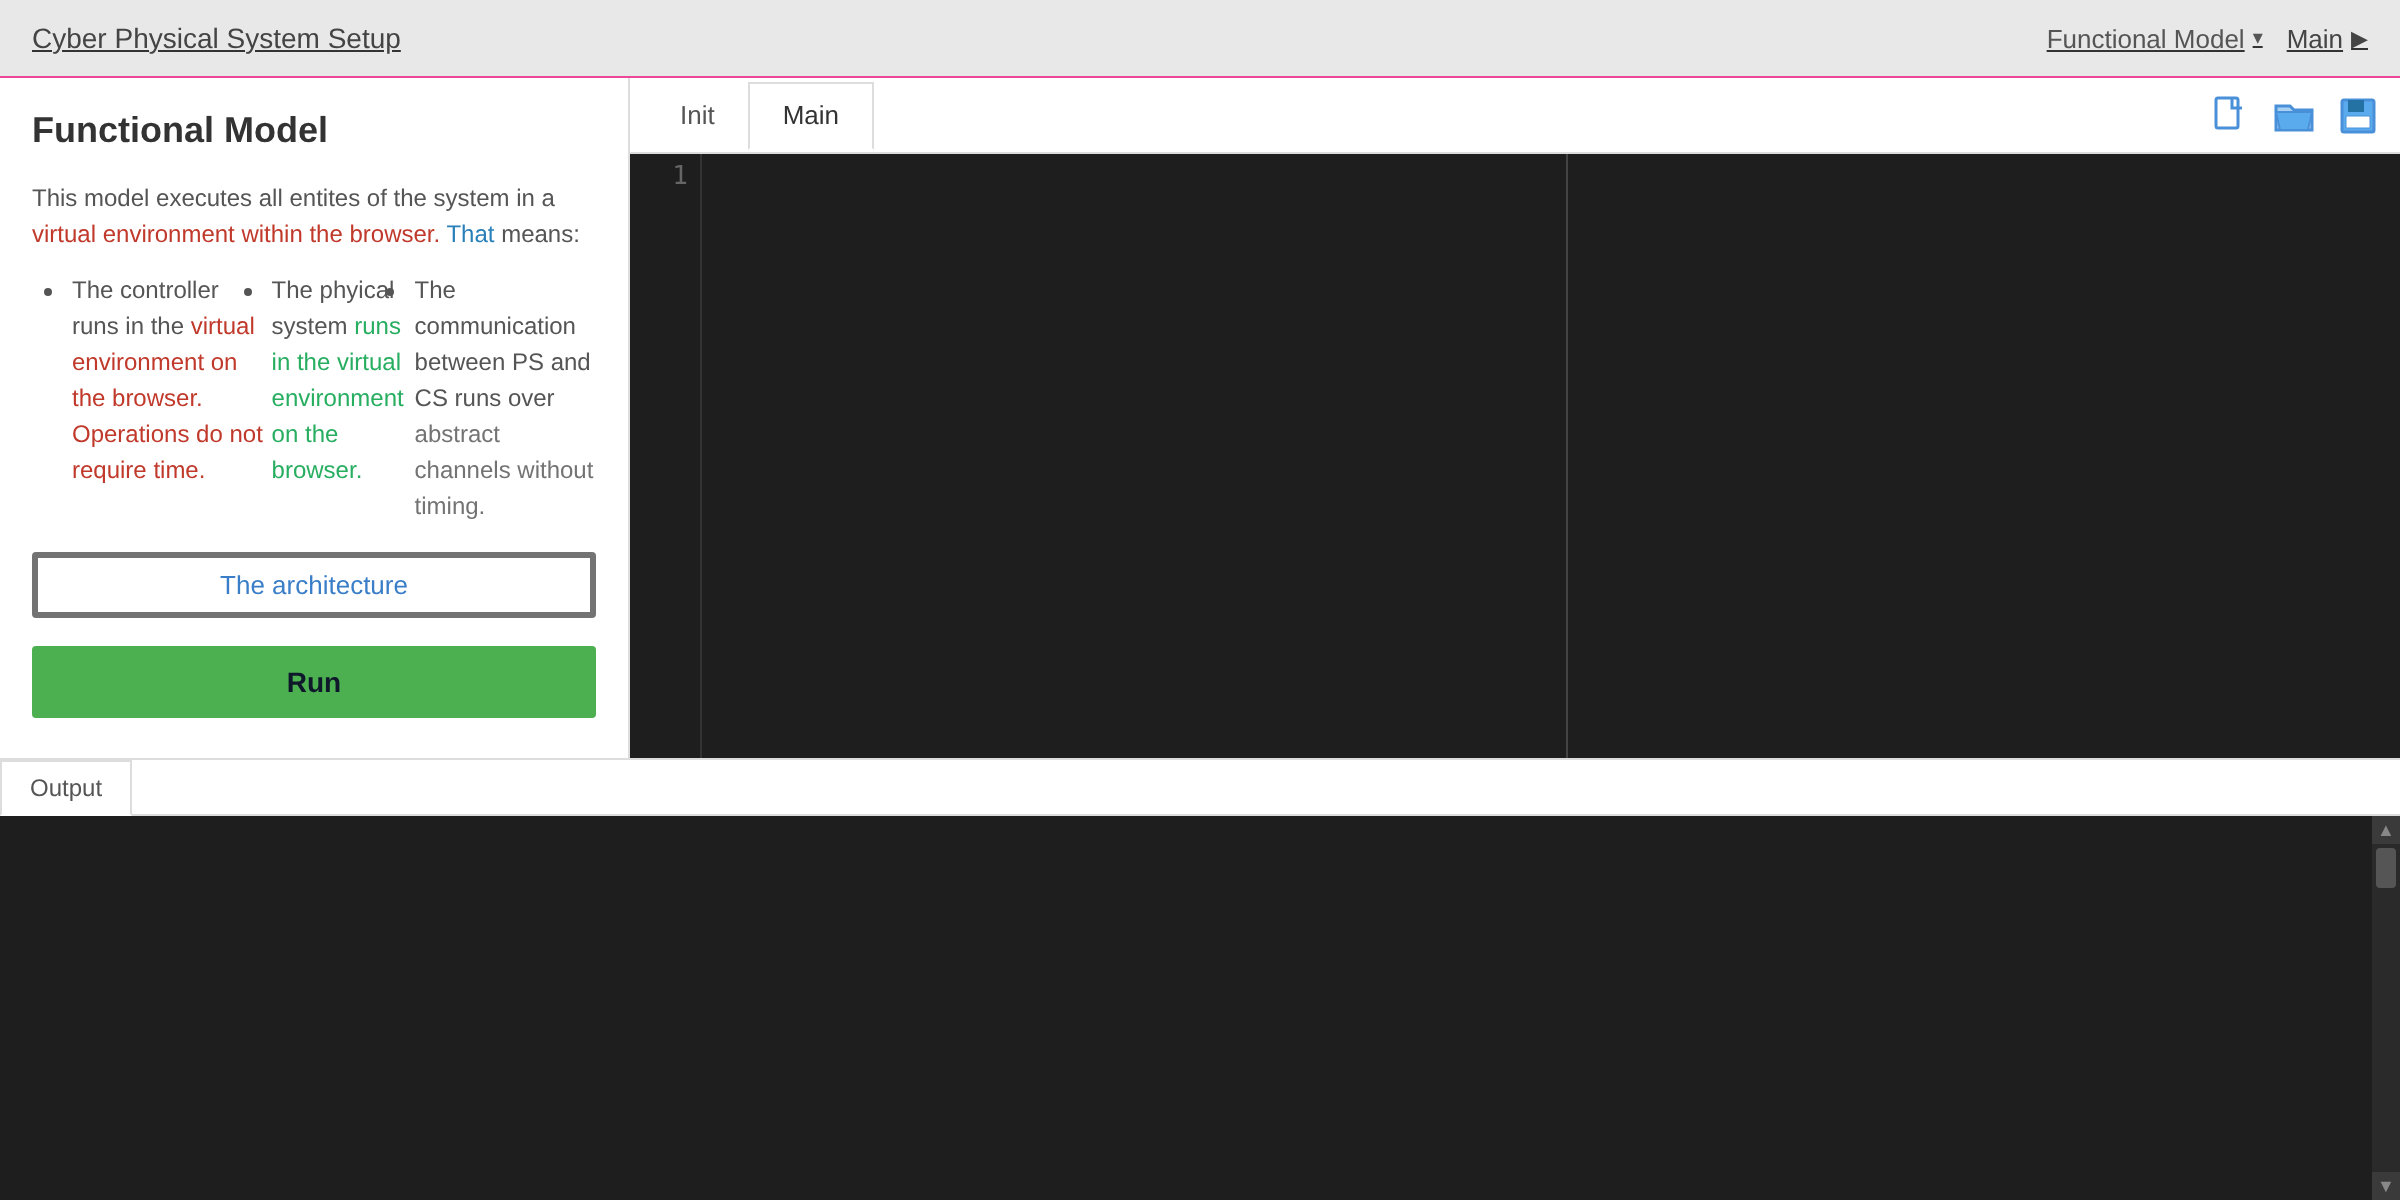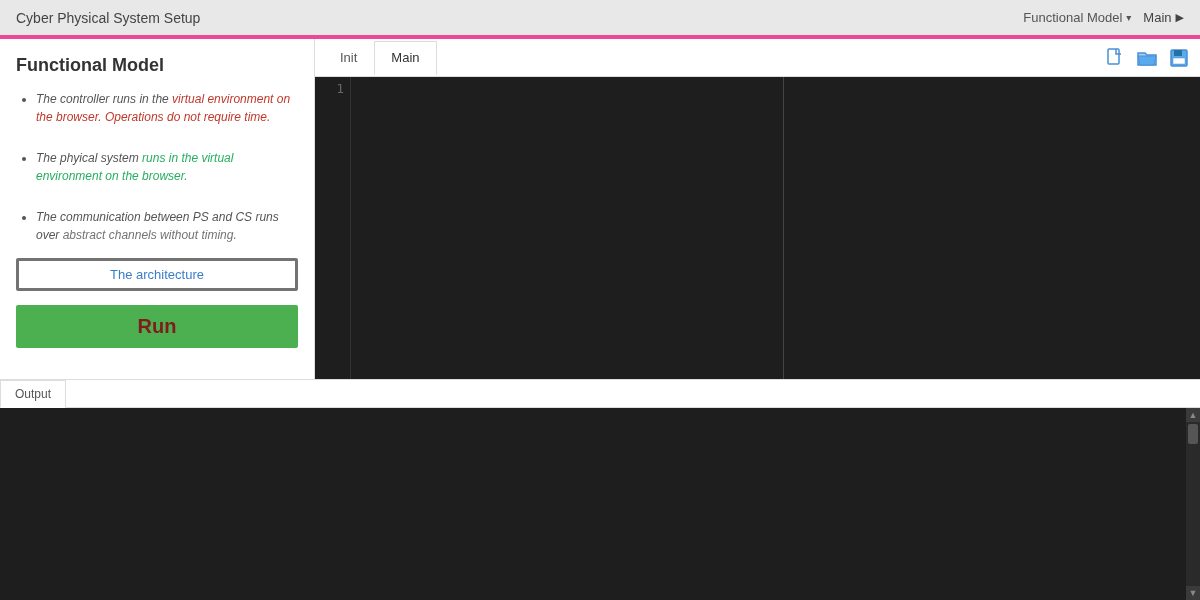--- a/index.html
+++ b/index.html
@@ -1,26 +1,27 @@
 <!DOCTYPE html>
 <html><head>
   <meta charset="utf-8">
   <style>
     * { box-sizing: border-box; margin: 0; padding: 0; }
     body { font-family: Arial, sans-serif; font-size: 13px; background: #f5f5f5; color: #333; height: 600px; overflow: hidden; }
 
     
     .topbar {
       background: #e8e8e8;
-      border-bottom: 4px solid #ec4899;
+      border-bottom: 1px solid #ec4899;
       height: 39px;
       display: flex;
       align-items: center;
       justify-content: space-between;
       padding: 0 16px;
+      text-decoration: underline;
     }
     .topbar-title {
       font-size: 14px;
       color: #444;
     }
     .topbar-right {
       display: flex;
       align-items: center;
       gap: 12px;
     }
@@ -82,44 +83,43 @@
     }
     .sidebar-desc .highlight-red { color: #c0392b; }
     .sidebar-desc .highlight-blue { color: #2980b9; }
     .sidebar-list {
       list-style: disc;
       padding-left: 20px;
       font-size: 12px;
       line-height: 1.5;
       color: #555;
       display: flex;
-      flex-direction: column;
-      gap: 23px;
-      font-style: italic;
+      flex-direction: row;
+      gap: 0;
     }
     .sidebar-list li .hl-red { color: #c0392b; }
     .sidebar-list li .hl-blue { color: #737373; margin-top: 17px; }
     .sidebar-list li .hl-green { color: #27ae60; }
 
     .arch-button {
       border: 3px solid #737373;
       background: #fff;
       color: #3a7ec8;
       font-size: 13px;
       padding: 6px 10px;
       cursor: pointer;
       text-align: center;
       border-radius: 2px;
       width: 100%;
       margin-top: 4px;
     }
     .run-button {
       background: #4caf50;
-      color: #7f1d1d;
-      font-size: 20px;
+      color: #0f172a;
+      font-size: 14px;
       font-weight: bold;
       border: none;
       padding: 10px;
       cursor: pointer;
       border-radius: 2px;
       width: 100%;
       margin-top: 4px;
     }
 
     
@@ -284,20 +284,23 @@
     </div>
   </div>
 </div>
 
 <div class="main-layout">
 
   <div class="upper-section">
 
     <div class="sidebar">
       <div class="sidebar-heading">Functional Model</div>
+      <div class="sidebar-desc">
+        This model executes all entites of the system in a <span class="highlight-red">virtual environment within the browser.</span> <span class="highlight-blue">That</span> means:
+      </div>
       <ul class="sidebar-list">
         <li>
           The controller runs in the <span class="hl-red">virtual environment on the browser. Operations do not require time.</span>
         </li>
         <li>
           The phyical system <span class="hl-green">runs in the virtual environment on the browser.</span>
         </li>
         <li>
           The communication between PS and CS runs over <span class="hl-blue">abstract channels without timing.</span>
         </li>

